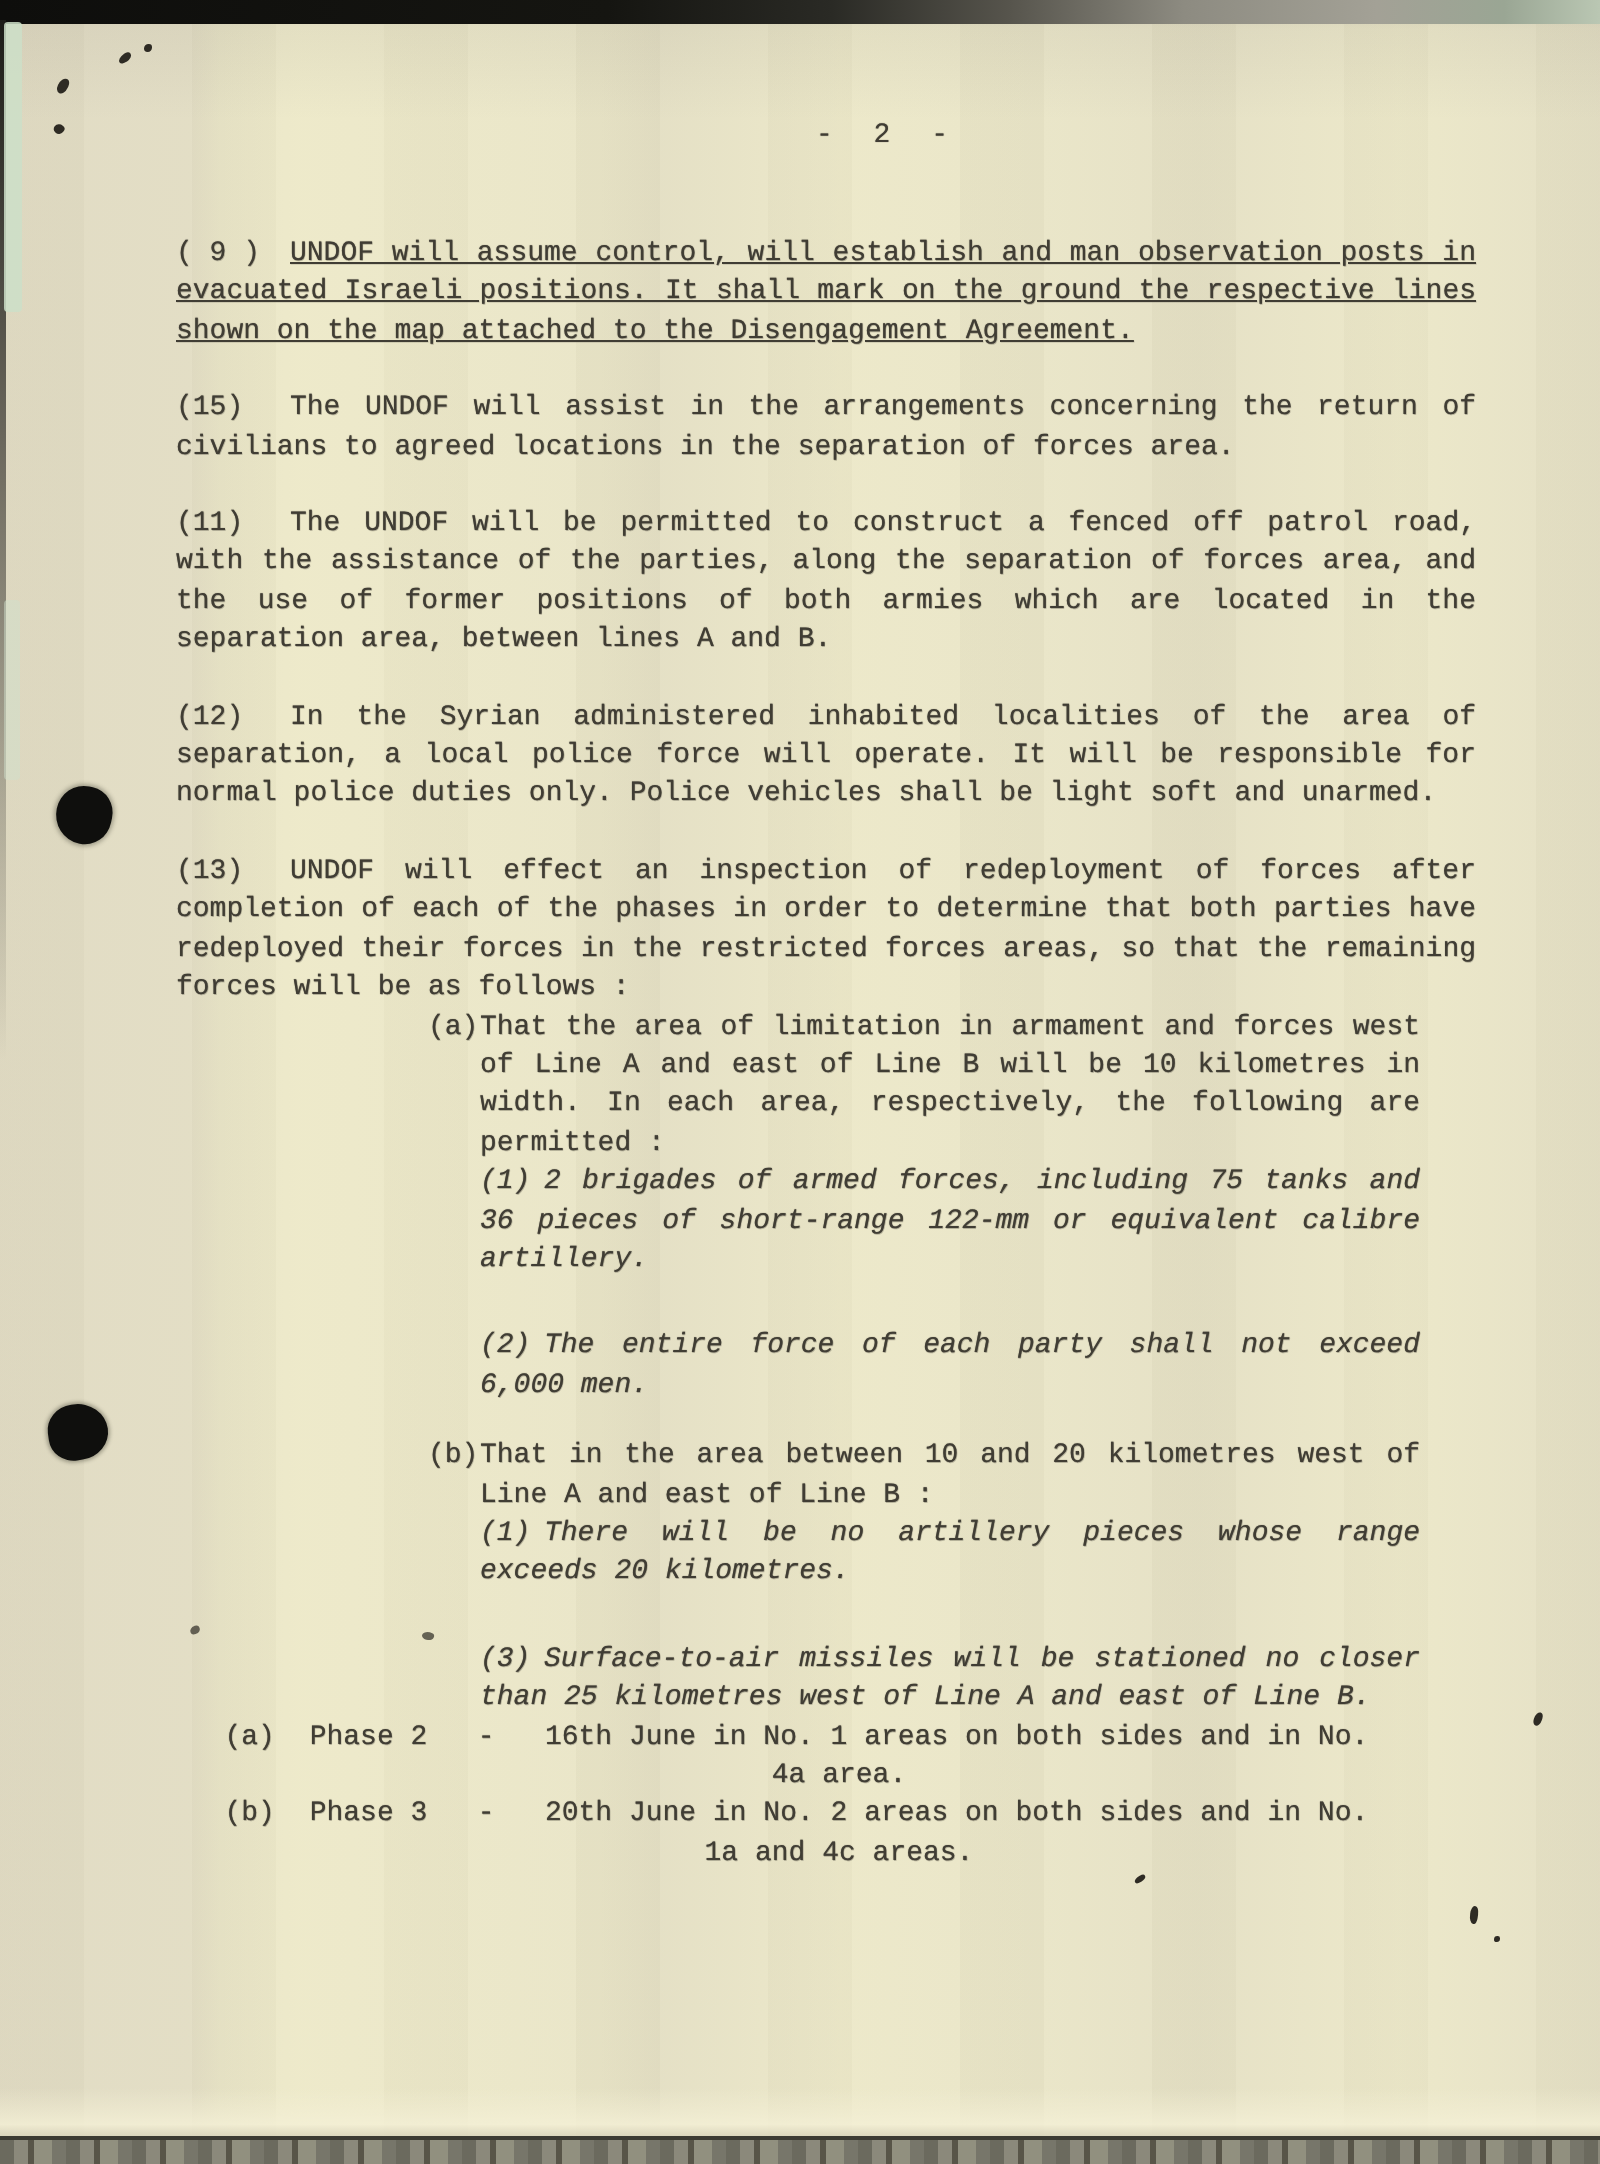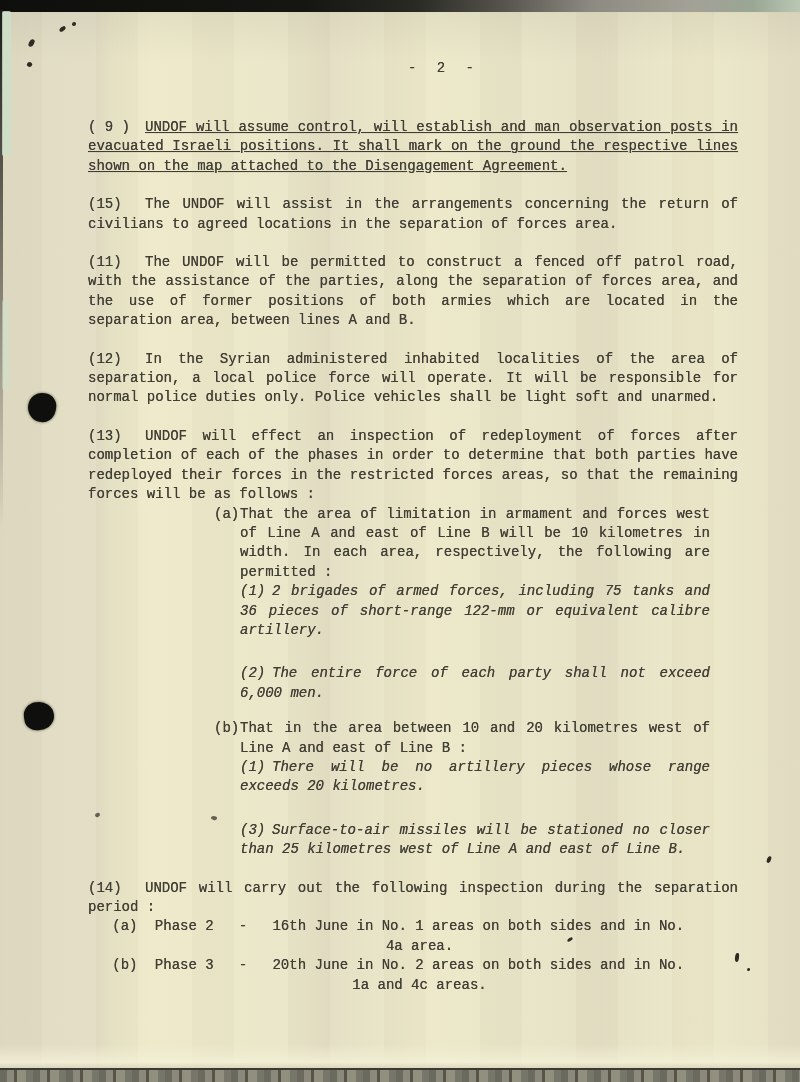--- a/index.html
+++ b/index.html
@@ -136,20 +136,19 @@
 
     <div class="subsub mt12"><span class="marker">(2)</span><span class="ptext">The entire force of each party shall not exceed 6,000 men.</span></div>
 
     <div class="item13 mt16"><span class="marker">(b)</span><span class="ptext">That in the area between 10 and 20 kilometres west of Line A and east of Line B :</span></div>
 
     <div class="subsub"><span class="marker">(1)</span><span class="ptext">There will be no artillery pieces whose range exceeds 20 kilometres.</span></div>
 
 
     <div class="subsub mt12"><span class="marker">(3)</span><span class="ptext">Surface-to-air missiles will be stationed no closer than 25 kilometres west of Line A and east of Line B.</span></div>
 
-    <p class="para"><span class="pnum">(14)</span><span class="ptext">UNDOF will carry out the following inspection during the separation period :</span></p>
 
     <div class="item14"><span class="marker">(a)</span><span class="ptext">Phase 2   -   16th June in No. 1 areas on both sides and in No. 4a area.</span></div>
 
     <div class="item14"><span class="marker">(b)</span><span class="ptext">Phase 3   -   20th June in No. 2 areas on both sides and in No. 1a and 4c areas.</span></div>
 
   </div>
 </div>
 
 </body></html>

